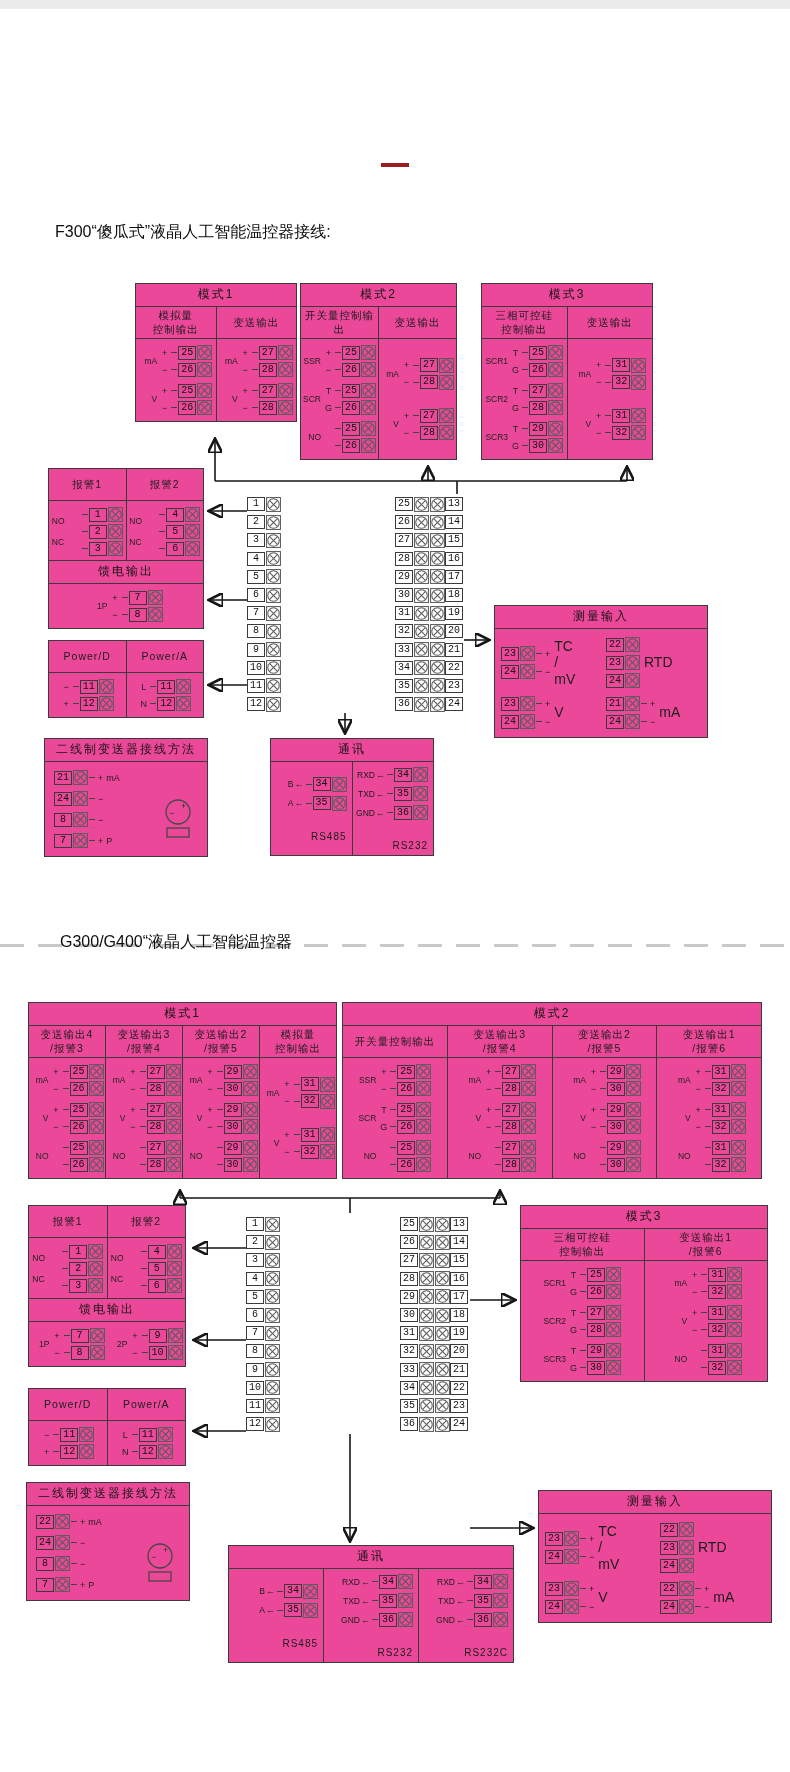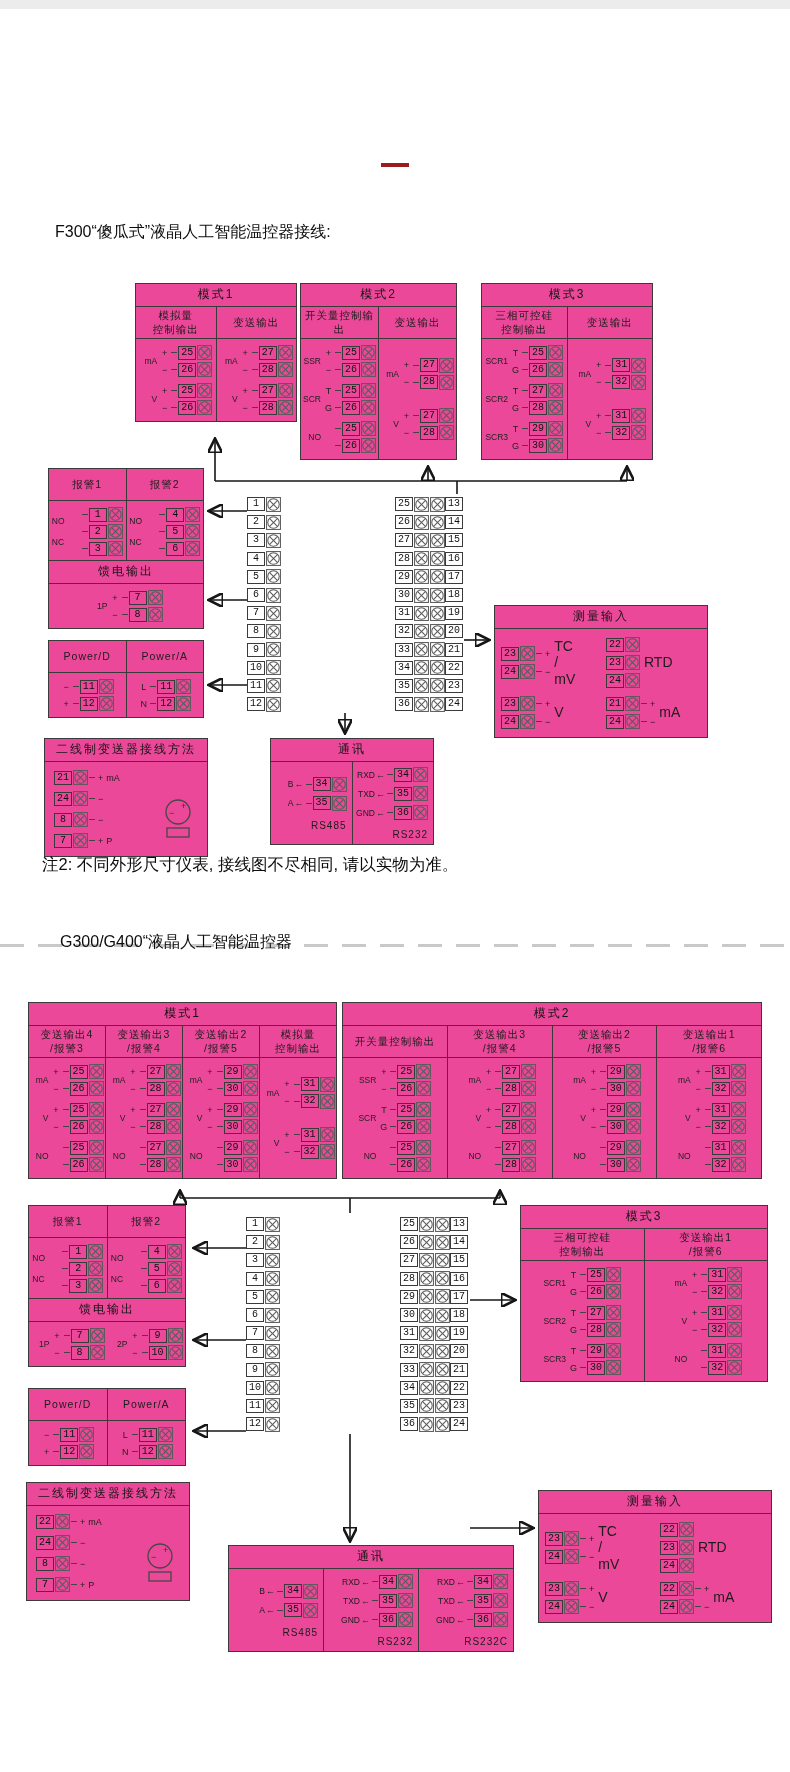--- a/index.html
+++ b/index.html
@@ -38,21 +38,21 @@
 .post{font-size:9px;margin-left:2px}
 .tag{font-size:9px;margin-left:3px}
 .stripbox{border:none;background:transparent;flex-direction:row!important;display:flex;align-items:flex-start}
 .scol{display:flex;flex-direction:column}
 .sspacer{flex:1}
 .strow{display:flex;align-items:center;height:18.2px}
 .ccol{align-items:flex-end;padding:4px 5px;display:flex;flex-direction:column;justify-content:center}
 .crows{display:flex;flex-direction:column;gap:2px}
 .clab{font-size:8.5px;min-width:23px;text-align:right}
 .carrow{font-size:9px;margin:0 1px;color:#222}
-.cname{font-size:10px;text-align:center;margin-top:8px;letter-spacing:1px}
+.cname{font-size:10px;text-align:center;margin-top:19px;letter-spacing:1px}
 .mgrid{display:grid;grid-template-columns:1fr 1fr;gap:6px 10px;padding:7px 6px;flex:1}
 .mcell{display:flex;align-items:center;gap:4px}
 .mrows{display:flex;flex-direction:column;gap:1px}
 .mlabel{font-size:14px;white-space:pre-line;line-height:1.15}
 .twbody{position:relative;padding:7px 6px 7px 9px;display:flex;flex-direction:column;gap:4px;flex:1}
 .transmitter{position:absolute;right:10px;top:34px;width:38px;height:46px}
 .transmitter svg{width:100%;height:100%}
 .transmitter circle,.transmitter rect{fill:none;stroke:#474747;stroke-width:1.3}
 .transmitter text{font-size:9px;fill:#333;stroke:none}
 .notes{position:absolute;font-size:16.5px;line-height:1.62;color:#0d0d0d}
@@ -1293,21 +1293,20 @@
                   </svg></span>
               </div>
             </div>
             <span class="cname">RS232</span>
           </div>
         </div>
       </div>
   </div>
 
   <div class="notes" id="f300-notes">
-    <div>注2: 不同外形尺寸仪表, 接线图不尽相同, 请以实物为准。</div>
   </div>
 
   <div class="divider"></div>
 
   <div class="sec-heading" id="g300-heading">G300/G400“液晶人工智能温控器</div>
 
   <div class="diagram" id="g300-diagram">
     <svg class="overlay" viewBox="0 0 790 660">
       <path d="M180,198 H500"></path>
       <path d="M350,198 V213"></path>

